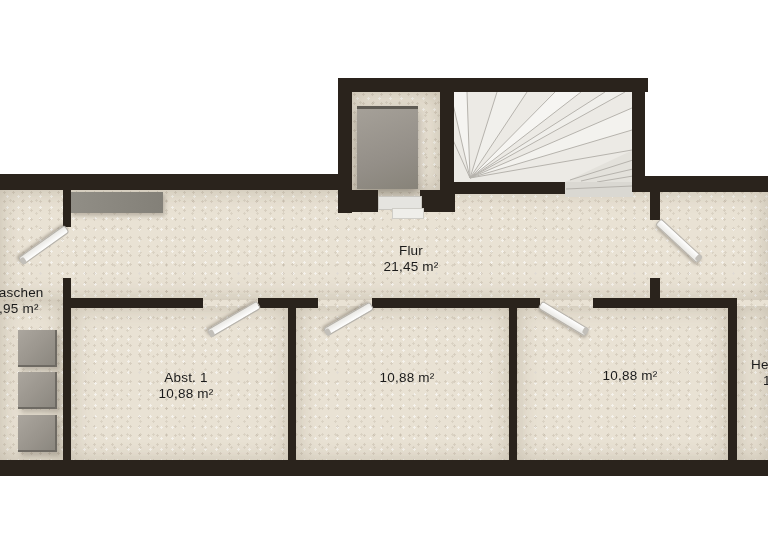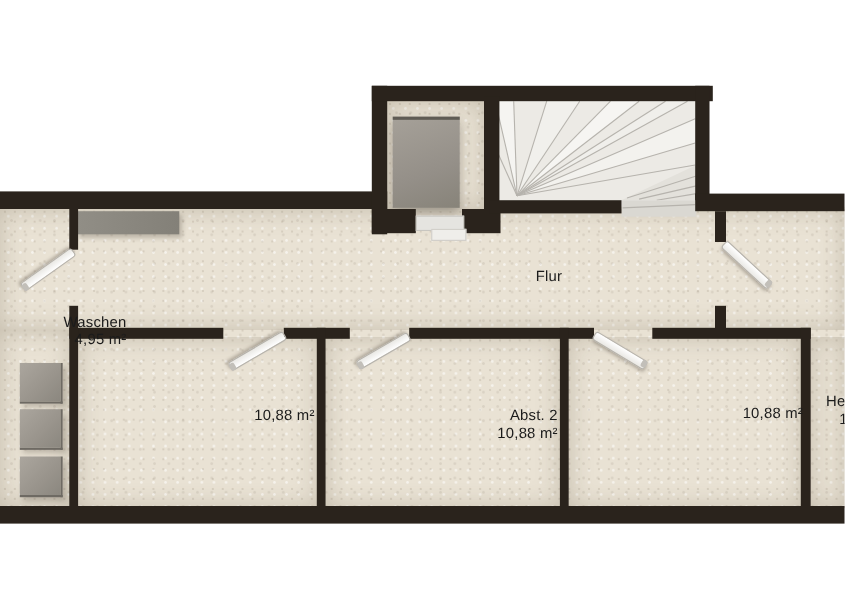--- a/index.html
+++ b/index.html
@@ -34,21 +34,21 @@
     border:1px solid #b5b2ac;border-radius:3px;
     transform-origin:0 50%;
     box-shadow:1px 2px 3px rgba(60,50,40,.30);
   }
   .door::after{
     content:"";position:absolute;right:-1px;top:-1px;width:5px;height:7px;
     background:#c2bfb9;border-radius:2px;
   }
   .threshold{position:absolute;z-index:6;}
   .label{
-    position:absolute;z-index:8;text-align:right;
+    position:absolute;z-index:8;text-align:center;
     color:#1b1b1b;font-size:13.5px;line-height:16px;
     letter-spacing:.2px;white-space:nowrap;
   }
   .stairs-svg{position:absolute;left:445px;top:78px;z-index:3;}
 </style>
 </head>
 <body>
 
 <div id="plan">
 
@@ -136,26 +136,27 @@
   <div class="door" style="left:372px;top:301px;width:52px;transform:rotate(150deg);"></div>
   <div class="door" style="left:540px;top:300px;width:53px;transform:rotate(31deg);"></div>
   <div class="door" style="left:658px;top:217px;width:55px;transform:rotate(42.8deg);"></div>
 
   <div class="label" style="left:-85px;top:285px;width:200px;">
     <div>Waschen</div>
     <div>4,95 m²</div>
   </div>
   <div class="label" style="left:311px;top:243px;width:200px;">
     <div>Flur</div>
+    <div>21,45 m²</div>
   </div>
   <div class="label" style="left:86px;top:370px;width:200px;">
+    <div>Abst. 1</div>
     <div>10,88 m²</div>
   </div>
   <div class="label" style="left:307px;top:370px;width:200px;">
-    <div>Abst. 2</div>
     <div>10,88 m²</div>
   </div>
   <div class="label" style="left:530px;top:368px;width:200px;">
     <div>10,88 m²</div>
   </div>
   <div class="label" style="left:751px;top:357px;width:60px;text-align:left;">
     <div>He</div>
   </div>
   <div class="label" style="left:763px;top:373px;width:20px;text-align:left;">
     <div>1</div>

